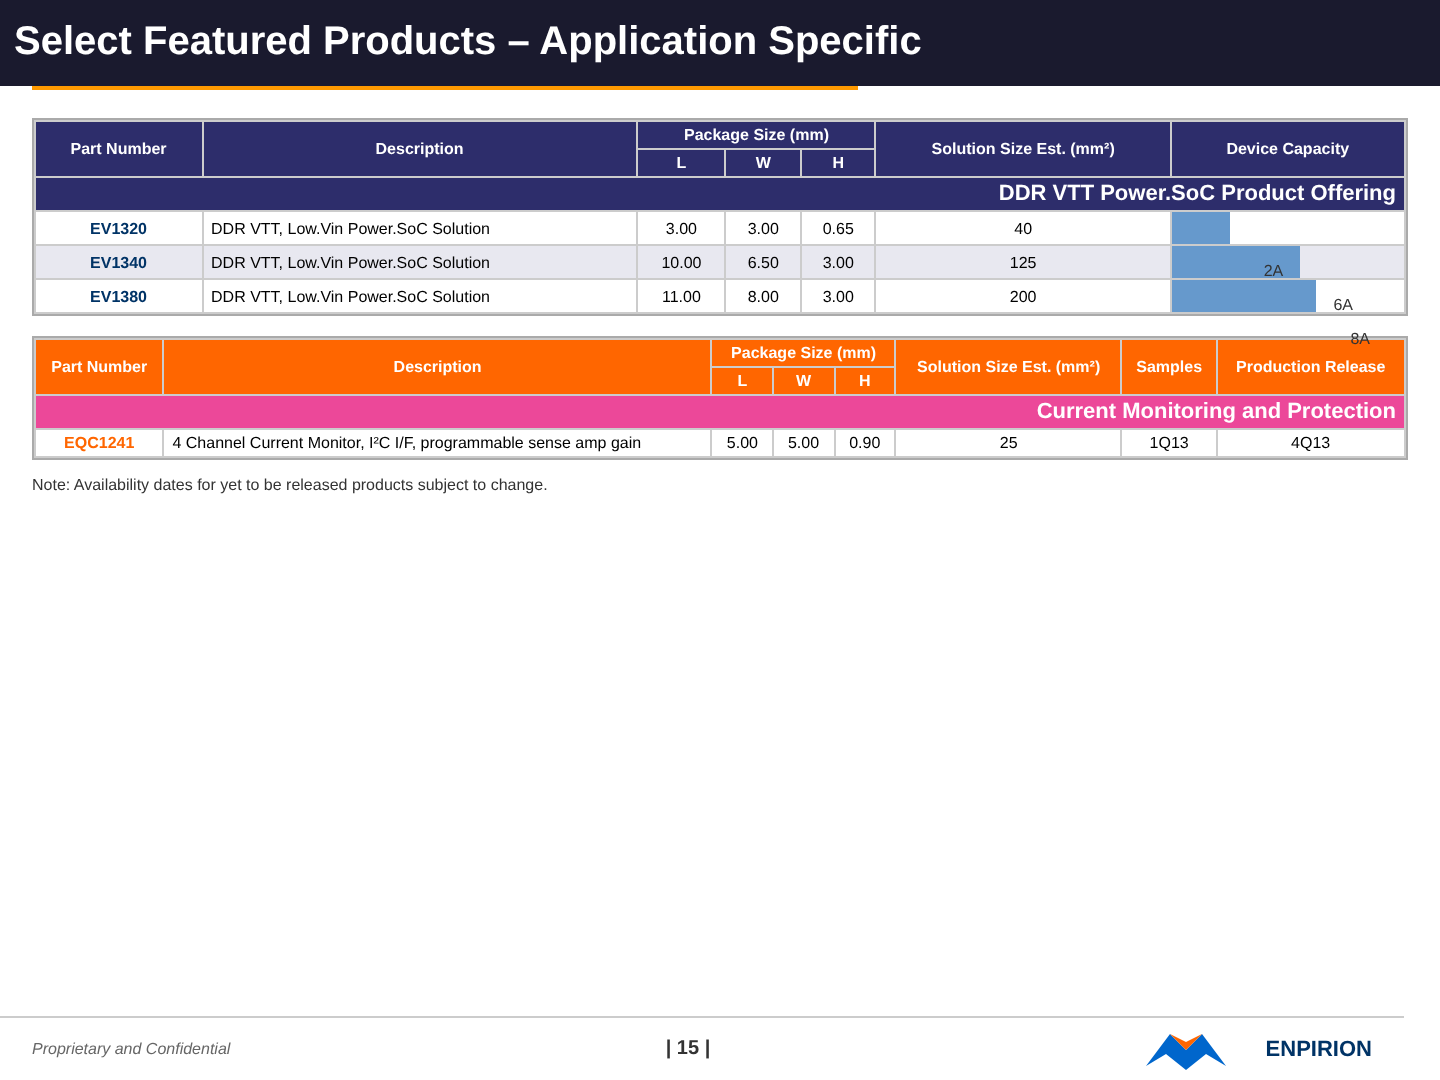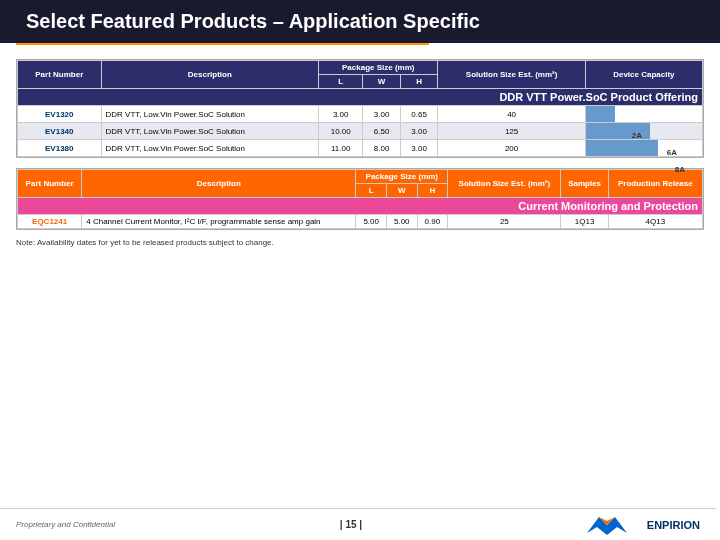--- a/index.html
+++ b/index.html
@@ -7,21 +7,21 @@
       width: 720px;
       height: 540px;
       font-family: Arial, sans-serif;
       background: #fff;
       overflow: hidden;
     }
 
     
     .header {
       background: #1a1a2e;
-      padding: 10px 26px;
+      padding: 10px 7px;
       display: flex;
       align-items: center;
     }
     .header-title {
       color: #fff;
       font-size: 20px;
       font-weight: bold;
     }
     .header-underline {
       height: 2px;
@@ -80,21 +80,21 @@
       padding: 0 !important;
       min-width: 80px;
     }
     .cap-bar {
       display: flex;
       align-items: center;
       height: 16px;
     }
     .cap-label {
       font-size: 8px;
-      font-weight: bold;
+      font-weight: normal;
       color: #333;
       padding: 0 17px;
       z-index: 1;
       white-space: nowrap;
       margin-top: 43px;
     }
     .cap-fill-blue {
       background: #6699cc;
       height: 100%;
     }
@@ -110,21 +110,21 @@
       font-size: 8px;
       color: #333;
       margin-bottom: 0;
     }
 
     
     .footer {
       position: absolute;
       bottom: 0;
       left: 0;
-      right: 4px;
+      right: 18px;
       height: 32px;
       display: flex;
       align-items: center;
       justify-content: space-between;
       padding: 0 16px;
       border-top: 1px solid #ccc;
     }
     .footer-left {
       font-size: 8px;
       color: #666;

